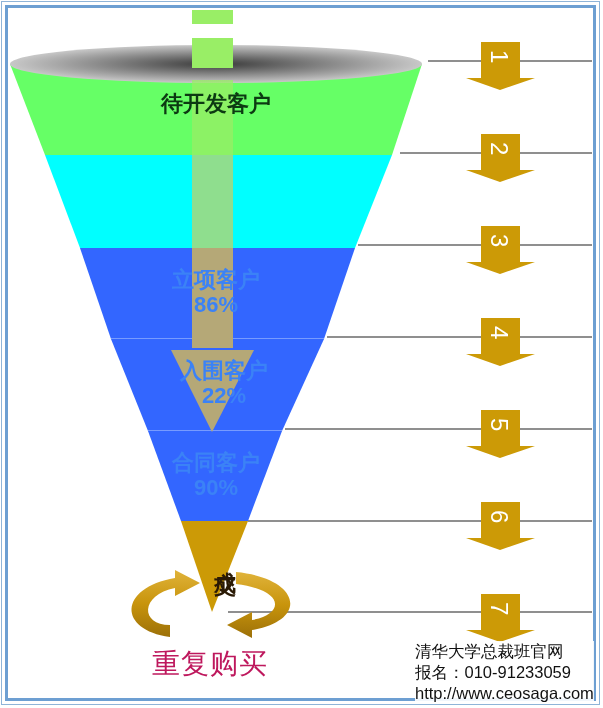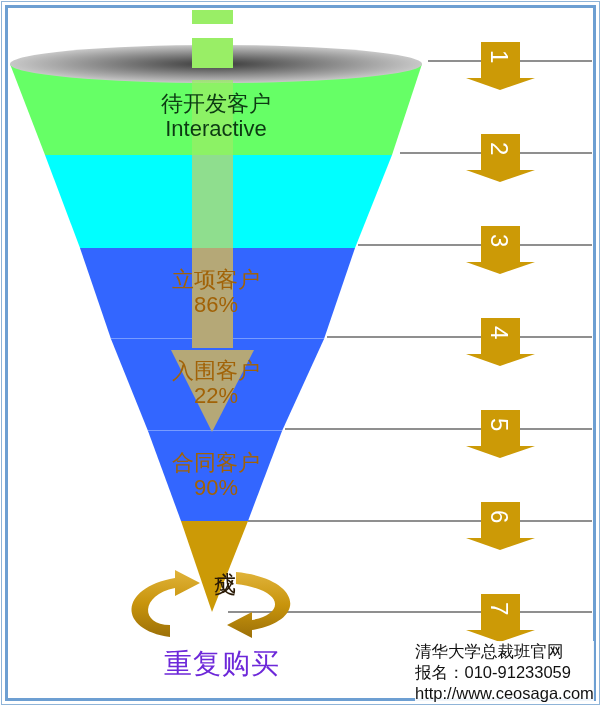--- a/index.html
+++ b/index.html
@@ -3,28 +3,28 @@
 <meta charset="utf-8">
 <style>
   html, body { margin: 0; padding: 0; background: #ffffff; }
   body { width: 603px; height: 708px; position: relative; overflow: hidden;
          font-family: "DejaVu Sans", "Liberation Sans", sans-serif; }
   .frame-outer { position: absolute; left: 1px; top: 1px; width: 599px; height: 704px;
                  border: 1px solid #8fb4d8; box-sizing: border-box; }
   .frame-inner { position: absolute; left: 5px; top: 5px; width: 591px; height: 696px;
                  border: 3px solid #6d9fd2; box-sizing: border-box; }
   svg.stage { position: absolute; left: 0; top: 0; }
-  .label { position: absolute; text-align: center; line-height: 1.15; white-space: nowrap; }
+  .label { position: absolute; text-align: center; line-height: 1.15; white-space: nowrap; font-weight: bold; }
   .lbl-name { font-size: 22px; display: block; }
   .lbl-pct { font-size: 22px; display: block; font-family: "Liberation Sans", sans-serif; }
   .stage-label-green { color: #0c3a12; }
   .stage-label-cyan { color: #0c2b33; }
-  .stage-label-blue { color: #a16207; }
+  .stage-label-blue { color: #3b82f6; }
   .stage-label-gold { color: #2a1a05; }
-  .repeat-label { position: absolute; left: 164px; top: 645px; font-size: 28px; color: #6d28d9; letter-spacing: 1px; }
+  .repeat-label { position: absolute; left: 152px; top: 645px; font-size: 28px; color: #be185d; letter-spacing: 1px; }
   .watermark { position: absolute; left: 415px; top: 641px; font-size: 16.5px; line-height: 21px; color: #111111;
                background: rgba(255,255,255,0.9); white-space: nowrap; font-family: "Liberation Sans", sans-serif; }
   .watermark span { display: block; }
   .step-num { font-family: "Liberation Sans", sans-serif; font-size: 24px; fill: #ffffff; }
 </style>
 </head>
 <body>
 
 <div class="frame-outer"></div>
 <div class="frame-inner"></div>
@@ -115,29 +115,28 @@
     <g>
       <rect x="481" y="594" width="39" height="36" fill="#cc9a06"></rect>
       <polygon points="466,630 535,630 500,642" fill="#cc9a06"></polygon>
       <text class="step-num" transform="translate(491,602) rotate(90)">7</text>
     </g>
   </g>
 </svg>
 
 <div class="label stage-label-green" style="left:116px; top:91px; width:200px;">
   <span class="lbl-name">待开发客户</span>
-  <span class="lbl-pct">Interactive</span>
 </div>
 <div class="label stage-label-cyan" style="left:116px; top:175px; width:200px;">
 </div>
 <div class="label stage-label-blue" style="left:116px; top:267px; width:200px;">
   <span class="lbl-name">立项客户</span>
   <span class="lbl-pct">86%</span>
 </div>
-<div class="label stage-label-blue" style="left:116px; top:358px; width:200px;text-align:center;">
+<div class="label stage-label-blue" style="left:124px; top:358px; width:200px;text-align:center;">
   <span class="lbl-name">入围客户</span>
   <span class="lbl-pct">22%</span>
 </div>
 <div class="label stage-label-blue" style="left:116px; top:450px; width:200px;text-align:center;">
   <span class="lbl-name">合同客户</span>
   <span class="lbl-pct">90%</span>
 </div>
 <div class="label stage-label-gold" style="left:188px; top:524px; width:50px; writing-mode: vertical-rl; font-size:22px; height:60px; line-height:1.2;">
   <span>成交</span>
 </div>

